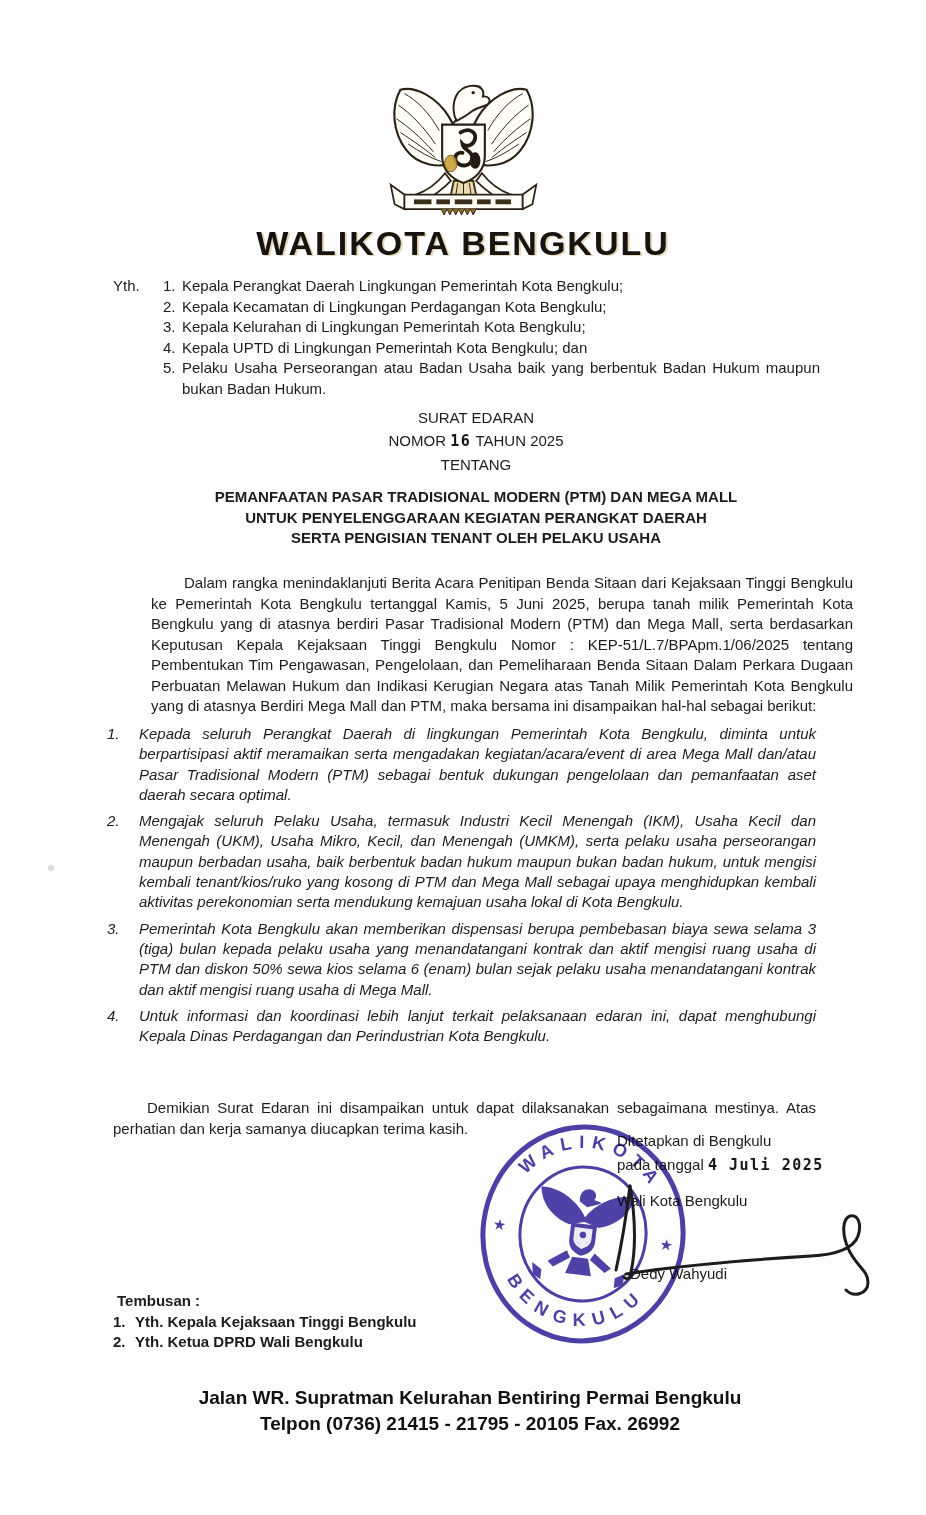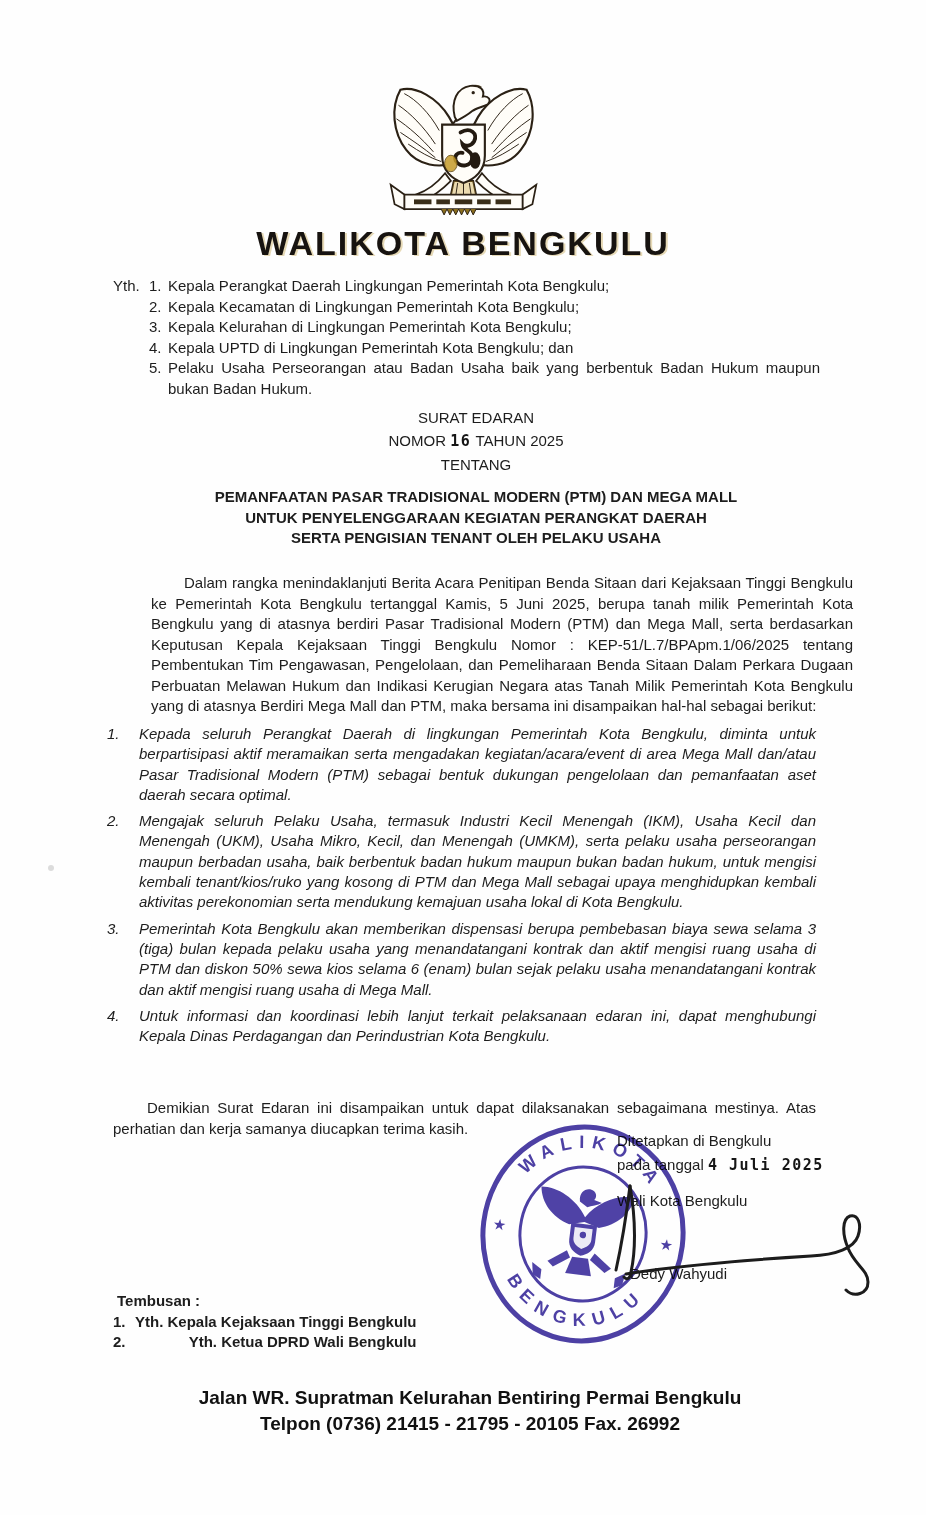--- a/index.html
+++ b/index.html
@@ -9,21 +9,21 @@
   }
   .abs{position:absolute;}
   
   .letterhead{top:76px;left:0;width:926px;text-align:center;z-index:1;}
   .emblem{display:block;margin:0 auto;}
   .page-title{
     margin-top:6px;font-size:34px;font-weight:bold;letter-spacing:2px;
     color:#171310;text-shadow:2px 1px 0 rgba(176,132,16,.30);
   }
   
-  .addressees{top:276px;left:113px;width:707px;font-size:15px;line-height:20.5px;display:flex;}
+  .addressees{top:276px;left:113px;width:707px;font-size:15px;line-height:20.5px;display:flex;gap:14px;}
   .yth-label{width:36px;flex:0 0 36px;}
   ol.plain{list-style:none;margin:0;padding:0;}
   .addressee-list{counter-reset:a;flex:1;text-align:justify;}
   .addressee-list li{position:relative;padding-left:19px;}
   .addressee-list li::before{counter-increment:a;content:counter(a) ".";position:absolute;left:0;}
   
   .title-block{top:406px;left:0;width:926px;text-align:center;font-size:15px;padding-left:13px;}
   .title-line{line-height:23px;}
   .subject{margin-top:11px;}
   .subject .title-line{line-height:20.5px;font-weight:bold;}
@@ -37,21 +37,21 @@
   .closing{top:1083px;left:113px;width:703px;font-size:15px;line-height:20.5px;text-align:justify;text-indent:34px;}
   
   .sign-block{top:1131px;left:617px;width:280px;font-size:15px;line-height:20px;z-index:1;}
   .sign-date{margin-top:2px;line-height:23px;}
   .sign-role{margin-top:14px;}
   .sign-name{margin-top:53px;margin-left:13px;}
   .official-stamp{top:1122px;left:478px;width:210px;height:224px;z-index:2;opacity:.9;mix-blend-mode:multiply;transform:rotate(7deg);}
   .signature-svg{top:1178px;left:596px;width:320px;height:125px;z-index:3;}
   
   .tembusan{top:1291px;left:113px;font-size:15px;line-height:20.5px;font-weight:bold;}
-  .tembusan-list{counter-reset:t;text-align:right;}
+  .tembusan-list{counter-reset:t;}
   .tembusan-list li{position:relative;padding-left:22px;}
   .tembusan-list li::before{counter-increment:t;content:counter(t) ".";position:absolute;left:0;}
   .tembusan .label{margin-left:4px;}
   
   .footer{top:1385px;left:0;width:940px;text-align:center;font-weight:bold;font-size:19px;line-height:26px;color:#111;}
   .smudge{top:865px;left:48px;width:6px;height:6px;border-radius:50%;background:#dcdcdc;}
 </style>
 </head>
 <body>
 
@@ -97,21 +97,21 @@
         <path d="M62,137 l3,6 l3,-6 l3,6 l3,-6 l3,6 l3,-6 l3,6 l3,-6 l3,6 l3,-6 l3,6 l3,-6" fill="#8a6d1d" stroke="#2b2115" stroke-width="1"></path>
       </g>
     </svg>
     <div class="page-title">WALIKOTA BENGKULU</div>
   </div>
 
   <div class="abs addressees">
     <div class="yth-label">Yth.</div>
     <ol class="plain addressee-list">
       <li>Kepala Perangkat Daerah Lingkungan Pemerintah Kota Bengkulu;</li>
-      <li>Kepala Kecamatan di Lingkungan Pemerintah Kota Bengkulu;</li>
+      <li>Kepala Kecamatan di Lingkungan Perdagangan Kota Bengkulu;</li>
       <li>Kepala Kelurahan di Lingkungan Pemerintah Kota Bengkulu;</li>
       <li>Kepala UPTD di Lingkungan Pemerintah Kota Bengkulu; dan</li>
       <li>Pelaku Usaha Perseorangan atau Badan Usaha baik yang berbentuk Badan Hukum maupun bukan Badan Hukum.</li>
     </ol>
   </div>
 
   <div class="abs title-block">
     <div class="title-line">SURAT EDARAN</div>
     <div class="title-line"><span>NOMOR</span>&nbsp;<span class="stamp-font">16</span>&nbsp;<span>TAHUN 2025</span></div>
     <div class="title-line">TENTANG</div>

